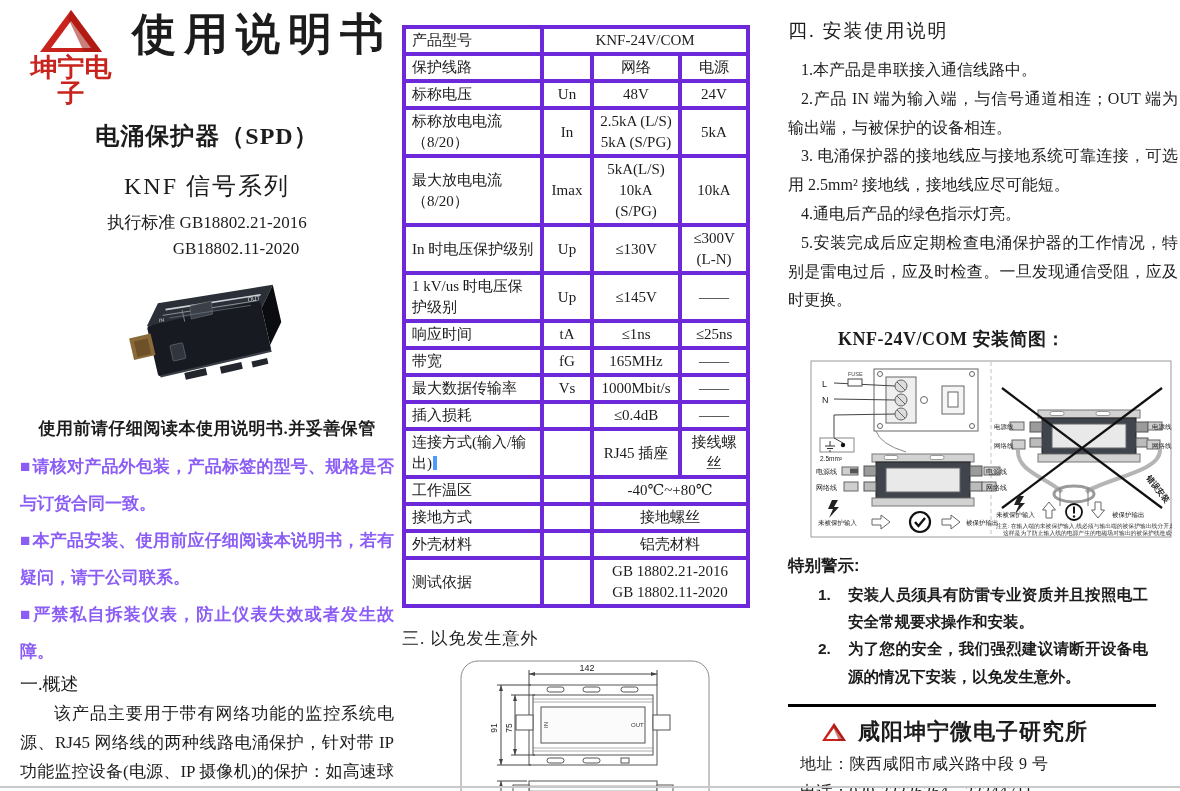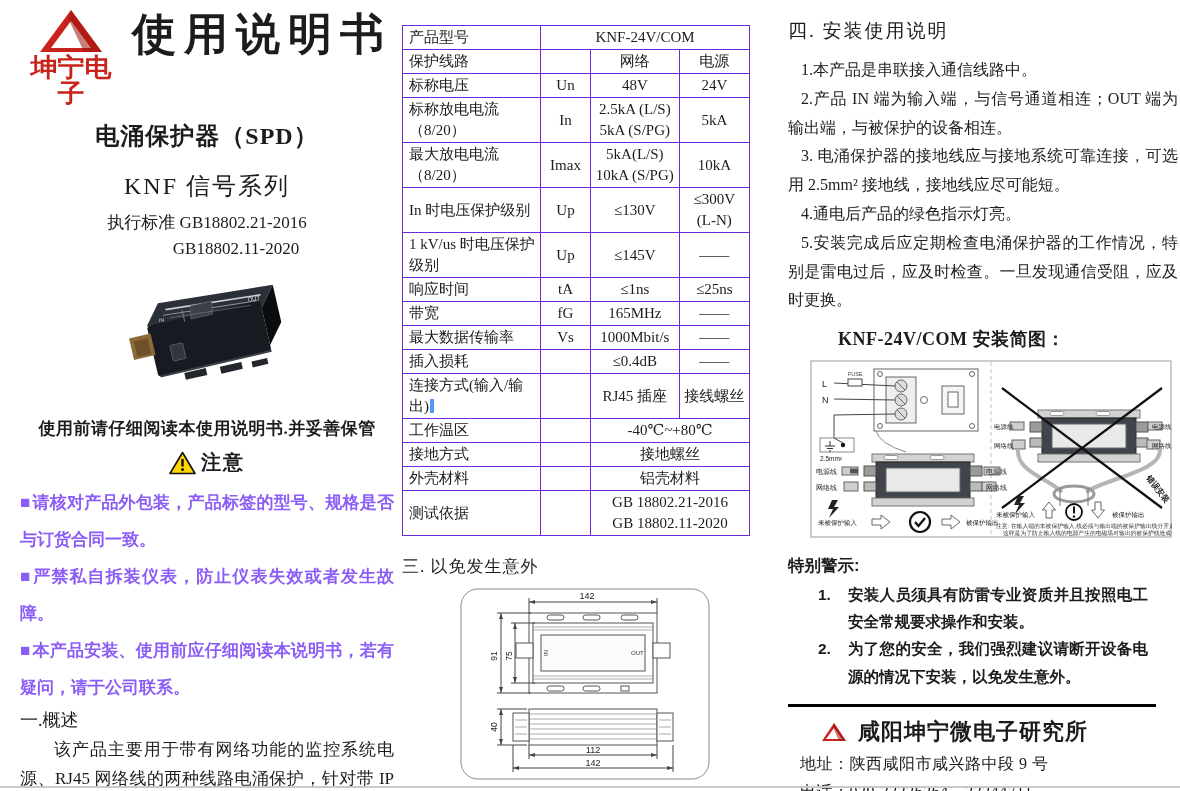--- a/index.html
+++ b/index.html
@@ -24,21 +24,21 @@
   .attn-label{font-size:20px;font-weight:700;letter-spacing:2px;font-family:"Liberation Sans","DejaVu Sans",sans-serif}
   .bullets{margin-top:8px}
   .bullet{font-size:17px;line-height:2.18;text-align:justify;font-family:"Liberation Sans","DejaVu Sans",sans-serif;font-weight:600;color:#8b5cf6}
   .bullet .sq::before{content:"■"; margin-right:2px}
   .ov-head{font-size:18px;margin-top:2px}
   .ov-text{font-size:17px;line-height:1.7;text-align:justify;text-indent:2em;margin-top:4px}
 
   
   .col-mid{position:absolute;left:402px;top:25px;width:348px}
   table.spec{width:348px;border-collapse:collapse;font-size:15px}
-  table.spec td{border:1px solid #6d28d9;padding:1px 4px;height:24px;text-align:center;line-height:1.4}
+  table.spec td{border:4px solid #6d28d9;padding:1px 4px;height:24px;text-align:center;line-height:1.4}
   table.spec td.lab{text-align:left;padding-left:6px;width:138px}
   table.spec td.sym{width:50px}
   .cursor-mark{display:inline-block;width:4px;height:14px;background:#4d9aff;vertical-align:-2px;margin-left:1px}
   .dim-head{font-size:17px;margin-top:19px;letter-spacing:1px}
   .dim-wrap{text-align:center;margin-top:9px;padding-left:18px}
 
   
   .col-right{position:absolute;left:788px;top:18px;width:390px}
   .inst-head{font-size:19px;letter-spacing:2px}
   .steps{margin-top:12px}
@@ -100,33 +100,25 @@
           <line x1="36" y1="86" x2="150" y2="86" stroke="#3a3e46" stroke-width="2"></line>
           <rect x="60" y="88" width="22" height="7" fill="#23262d"></rect>
           <rect x="96" y="90" width="22" height="7" fill="#23262d"></rect>
           <rect x="128" y="92" width="16" height="6" fill="#23262d"></rect>
         </g>
       </svg>
     </div>
 
     <div class="notice">使用前请仔细阅读本使用说明书.并妥善保管</div>
 
-    <div class="attn">
-      <svg width="27" height="24" viewBox="0 0 27 24">
-        <polygon points="13.5,1.5 26,22.5 1,22.5" fill="#ffd400" stroke="#111" stroke-width="1.6" stroke-linejoin="round"></polygon>
-        <rect x="12.3" y="8" width="2.4" height="7.5" fill="#111"></rect>
-        <circle cx="13.5" cy="18.6" r="1.5" fill="#111"></circle>
-      </svg>
-      <span class="attn-label">注意</span>
-    </div>
 
     <div class="bullets">
       <p class="bullet"><span class="sq"></span><span>请核对产品外包装，产品标签的型号、规格是否与订货合同一致。</span></p>
+      <p class="bullet"><span class="sq"></span><span>本产品安装、使用前应仔细阅读本说明书，若有疑问，请于公司联系。</span></p>
       <p class="bullet"><span class="sq"></span><span>严禁私自拆装仪表，防止仪表失效或者发生故障。</span></p>
-      <p class="bullet"><span class="sq"></span><span>本产品安装、使用前应仔细阅读本说明书，若有疑问，请于公司联系。</span></p>
     </div>
 
     <div class="ov-head">一.概述</div>
     <div class="ov-text">该产品主要用于带有网络功能的监控系统电源、RJ45 网络线的两种线路电涌保护，针对带 IP 功能监控设备(电源、IP 摄像机)的保护：如高速球机、恒速球机、恒速摄像机等监控设备。广泛用于银行监控系统、小区安防系统、学校、企业、道路安全防护等监控设备。</div>
 
   </div>
 
   <div class="col-mid">
     <table class="spec">
       <tbody>

